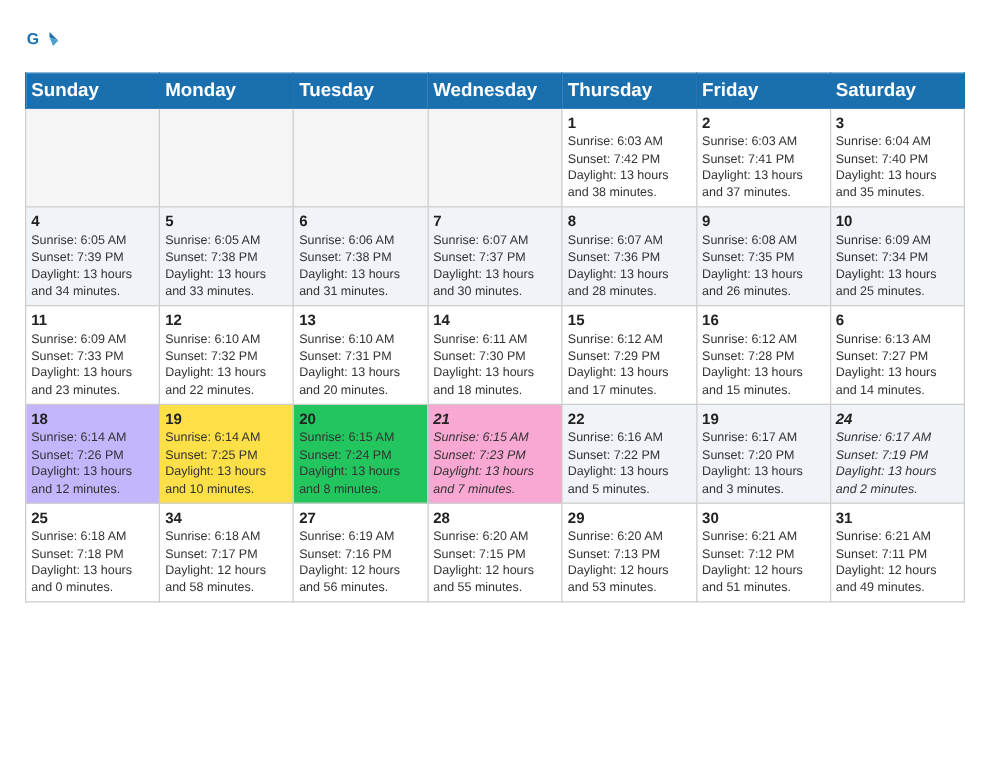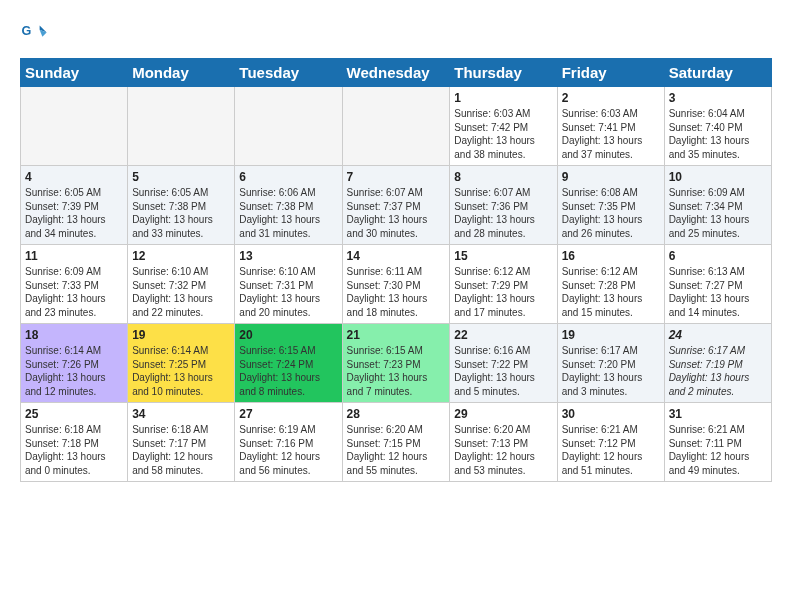--- a/index.html
+++ b/index.html
@@ -209,21 +209,21 @@
           <div class="day-info">Sunrise: 6:14 AM<br>Sunset: 7:26 PM<br>Daylight: 13 hours and 12 minutes.</div>
         </td>
         <td style="background-color: #fde047;">
           <div class="day-num">19</div>
           <div class="day-info">Sunrise: 6:14 AM<br>Sunset: 7:25 PM<br>Daylight: 13 hours and 10 minutes.</div>
         </td>
         <td style="background-color: #22c55e;">
           <div class="day-num">20</div>
           <div class="day-info">Sunrise: 6:15 AM<br>Sunset: 7:24 PM<br>Daylight: 13 hours and 8 minutes.</div>
         </td>
-        <td style="background-color: #86efac;">
+        <td style="background-color: #f9a8d4; font-style: italic;">
           <div class="day-num">21</div>
           <div class="day-info">Sunrise: 6:15 AM<br>Sunset: 7:23 PM<br>Daylight: 13 hours and 7 minutes.</div>
         </td>
         <td style="background-color: rgb(240, 244, 248);">
           <div class="day-num">22</div>
           <div class="day-info">Sunrise: 6:16 AM<br>Sunset: 7:22 PM<br>Daylight: 13 hours and 5 minutes.</div>
         </td>
         <td style="background-color: rgb(240, 244, 248);">
           <div class="day-num">19</div>
           <div class="day-info">Sunrise: 6:17 AM<br>Sunset: 7:20 PM<br>Daylight: 13 hours and 3 minutes.</div>

